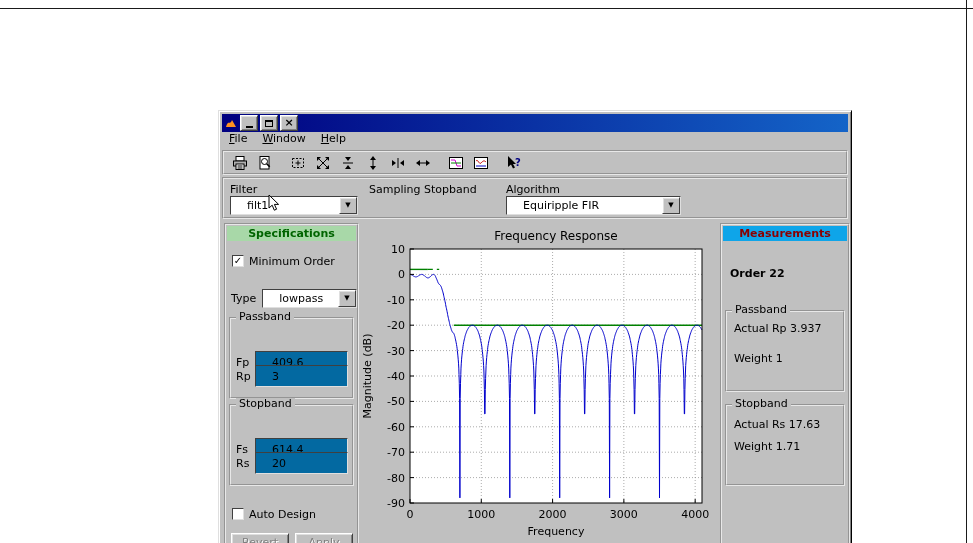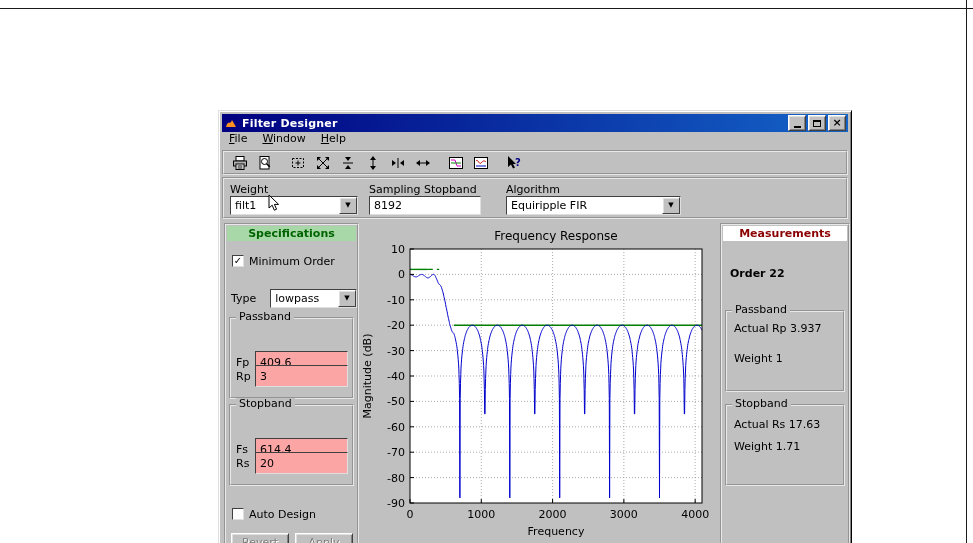--- a/index.html
+++ b/index.html
@@ -32,49 +32,49 @@
   .toolbar{height:25px;margin-top:1px;display:flex;align-items:center;padding-left:4px;gap:2px;}
   .tbtn{width:23px;height:20px;display:flex;align-items:center;justify-content:center;}
   .tbtn svg{width:16px;height:16px;}
   .gap{margin-left:8px;}
 
   .params{margin-top:2px;height:42px;position:relative;}
   .flabel{position:absolute;top:4px;}
   .combo,.textbox{position:absolute;top:17px;height:19px;background:#fff;box-sizing:border-box;
           border:1px solid;border-color:#404040 #dfdfdf #dfdfdf #404040;
           display:flex;align-items:center;overflow:hidden;}
-  .combo-text,.tb-text{padding-left:4px;flex:1;white-space:nowrap;}
+  .combo-text,.tb-text{padding-left:16px;flex:1;white-space:nowrap;}
   .combo-btn{width:16px;align-self:stretch;background:#c0c0c0;flex:none;
           border:1px solid;border-color:#fff #404040 #404040 #fff;
           box-shadow:inset 1px 1px 0 #dfdfdf;display:flex;align-items:center;justify-content:center;}
   .combo-arrow{font-size:7px;line-height:1;}
 
   .content{position:relative;height:334px;margin-top:2px;}
   .panel{position:absolute;top:2px;height:326px;}
   #spec-panel{left:2px;width:135px;}
   #meas-panel{left:498px;width:130px;}
   .panel-header{height:15px;margin:1px;display:flex;align-items:center;justify-content:center;font-weight:bold;}
   #spec-header{background:#a8d8a8;color:#006400;}
-  #meas-header{background:#ffffff;color:#8b0000;}
+  #meas-header{background:#0ea5e9;color:#8b0000;}
 
   .check-row{display:flex;align-items:center;gap:5px;margin:13px 0 0 6px;height:14px;}
   .checkbox{width:12px;height:12px;background:#fff;flex:none;box-sizing:border-box;
           border:1px solid;border-color:#404040 #dfdfdf #dfdfdf #404040;
           display:flex;align-items:center;justify-content:center;}
   .tick{display:none;font-size:10px;font-weight:bold;line-height:1;}
   .checkbox.checked .tick{display:block;}
 
   .type-row{margin:21px 0 0 5px;display:flex;align-items:center;height:19px;}
-  .type-row .combo{position:static;width:97px;margin-left:14px;height:19px;}
+  .type-row .combo{position:static;width:97px;margin-left:6px;height:19px;}
 
   .groupbox{position:relative;margin:9px 3px 0 3px;height:82px;border:2px groove #e8e8e8;box-sizing:border-box;}
   .legend{position:absolute;top:-8px;left:5px;background:#c0c0c0;padding:0 3px;line-height:12px;}
   .field-row{position:absolute;left:5px;display:flex;align-items:center;height:18px;}
   .field-row .fl{width:19px;}
-  .fieldbox{width:93px;height:22px;background:#fca5a5;box-sizing:border-box;
+  .fieldbox{width:93px;height:22px;background:#0369a1;box-sizing:border-box;
           border:1px solid;border-color:#404040 #dfdfdf #dfdfdf #404040;
           display:flex;align-items:center;}
   .row1{top:6px;margin-top:28px;} .row2{top:48px;}
 
   .btn-row{display:flex;gap:6px;margin:12px 0 0 5px;}
   .btn{width:58px;height:18px;background:#c0c0c0;box-sizing:border-box;
           border:1px solid;border-color:#fff #404040 #404040 #fff;
           box-shadow:inset 1px 1px 0 #dfdfdf, inset -1px -1px 0 #808080;
           color:#808080;text-shadow:1px 1px 0 #fff;
           display:flex;align-items:center;justify-content:center;}
@@ -93,21 +93,20 @@
 <div class="rule-top"></div>
 <div class="rule-right"></div>
 
 <div class="window">
 
   <div class="titlebar">
     <svg class="appicon" viewBox="0 0 14 14">
       <rect x="0" y="0" width="14" height="14" fill="#000080"></rect>
       <path d="M2,11 C4,3 6,10 8,4 L12,11 Z" fill="#ff9020"></path>
     </svg>
-    <span class="title">Filter Designer</span>
     <span class="winbtn">
         <span class="g-min"></span>
       </span>
     <span class="winbtn">
         <span class="g-max"></span>
       </span>
     <span class="winbtn">
         <span class="g-x">×</span>
       </span>
   </div>
@@ -195,32 +194,29 @@
     </div>
     <div class="tbtn gap" title="Context Help">
       <svg viewBox="0 0 16 16">
         <polygon points="2,1 2,12 5,9.5 7,13.5 9,12.5 7,9 10,9" fill="#000"></polygon>
         <text x="9" y="11" font-size="10" font-weight="bold" fill="#000080" font-family="DejaVu Sans, sans-serif">?</text>
       </svg>
     </div>
   </div>
 
   <div class="params groove">
-    <span class="flabel" style="left:6px">Weight</span>
+    <span class="flabel" style="left:6px">Filter</span>
     <div class="combo" style="left:6px;width:128px">
       <span class="combo-text">filt1</span>
       <span class="combo-btn">
           <span class="combo-arrow">▼</span>
         </span>
     </div>
 
     <span class="flabel" style="left:145px">Sampling Stopband</span>
-    <div class="textbox" style="left:145px;width:112px">
-      <span class="tb-text">8192</span>
-    </div>
 
     <span class="flabel" style="left:282px">Algorithm</span>
     <div class="combo" style="left:282px;width:175px">
       <span class="combo-text">Equiripple FIR</span>
       <span class="combo-btn">
           <span class="combo-arrow">▼</span>
         </span>
     </div>
   </div>
 

